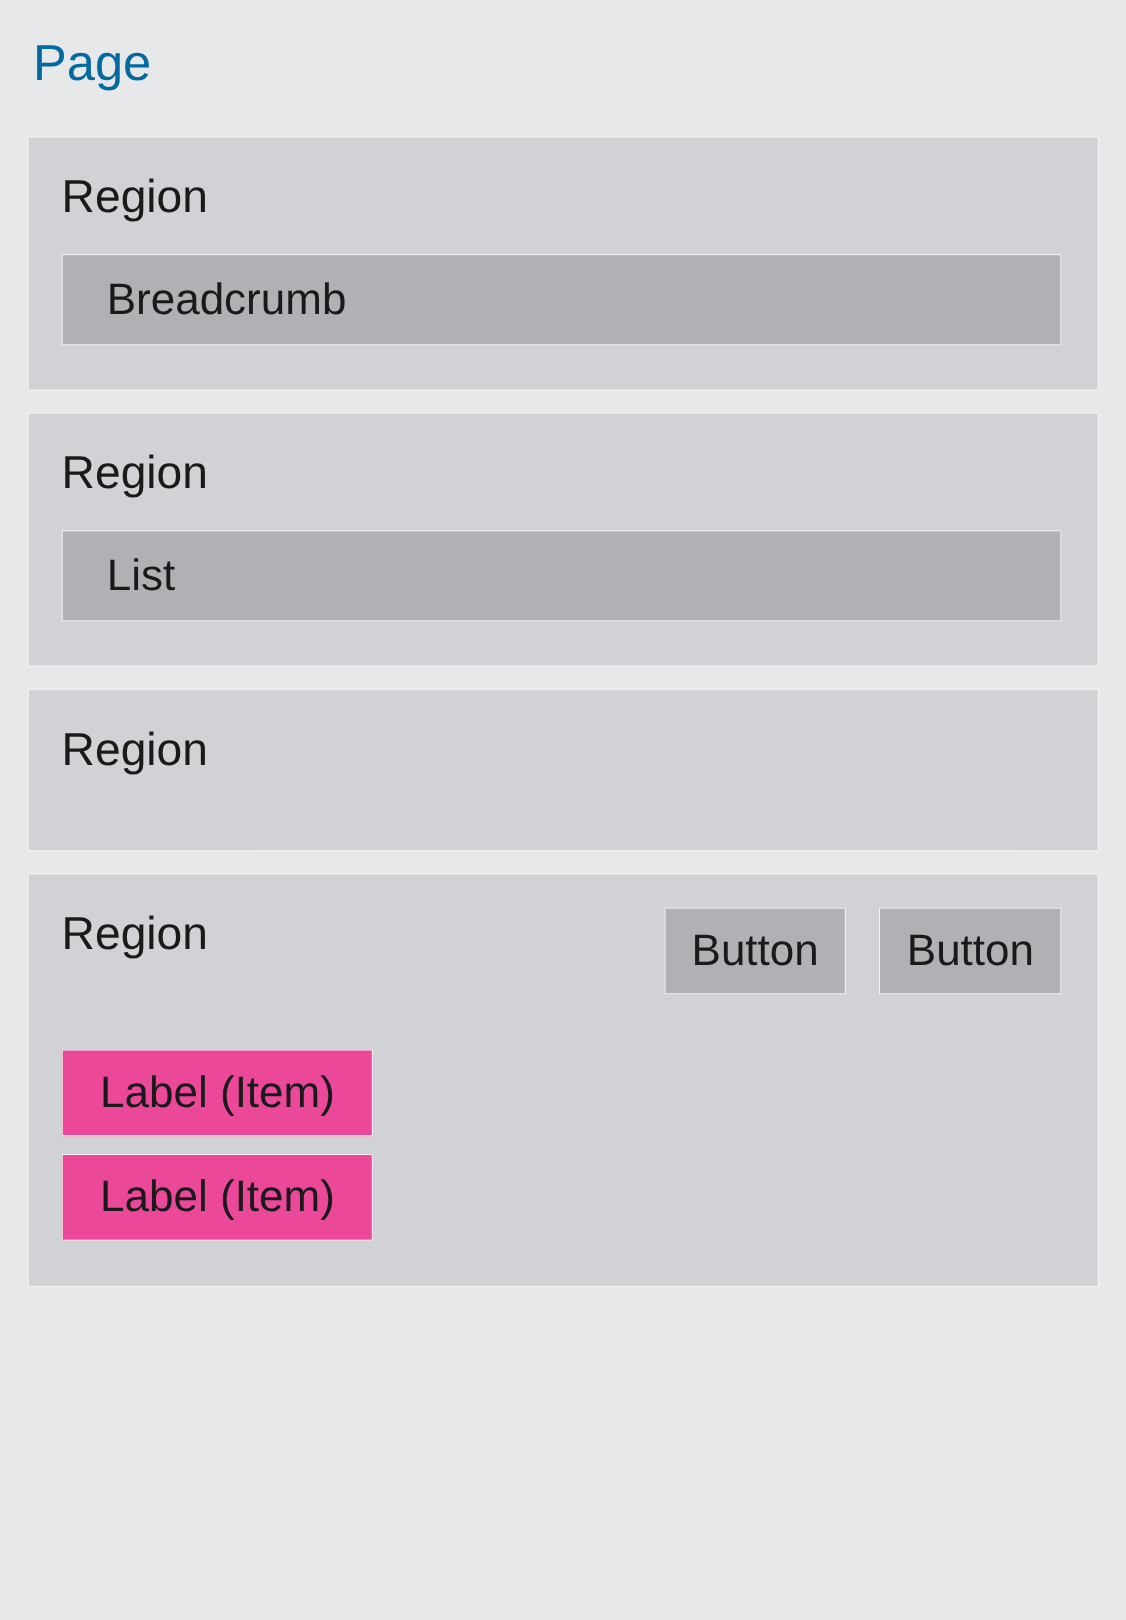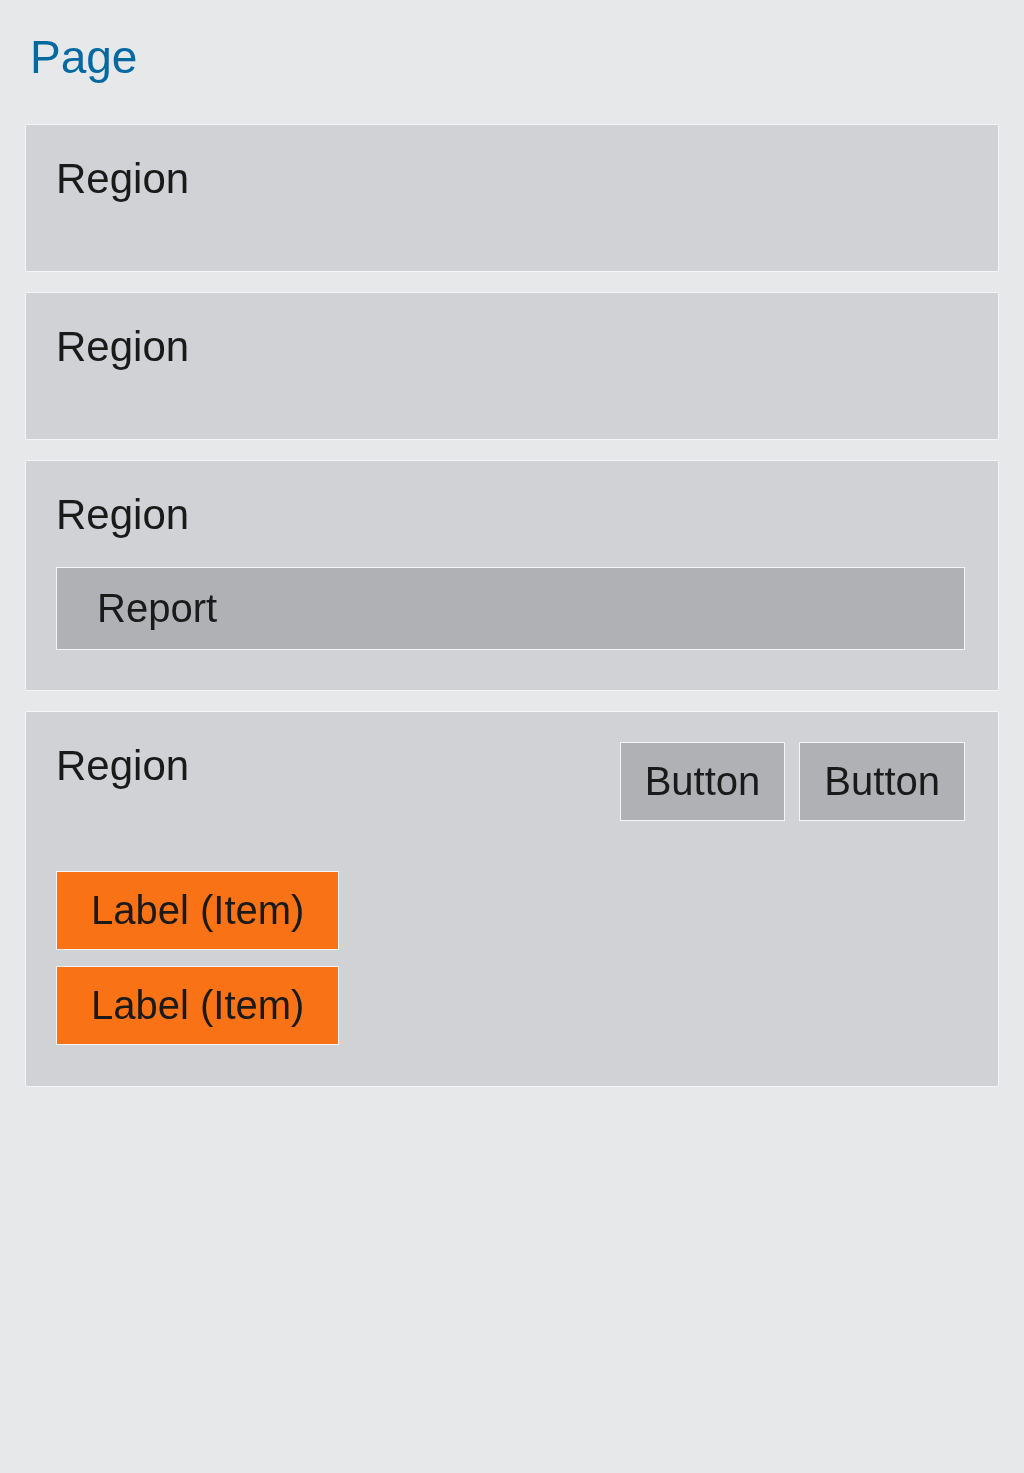--- a/index.html
+++ b/index.html
@@ -46,34 +46,34 @@
     .content-bar {
       background: #b0b1b5;
       border: 1px solid #f5f5f7;
       padding: 18px 40px;
       font-size: 40px;
       font-weight: 400;
       color: #1a1a1a;
     }
     .buttons-row {
       display: flex;
-      gap: 14px;
+      gap: 30px;
     }
     .btn {
       background: #b0b1b5;
       border: 1px solid #f5f5f7;
       padding: 16px 24px;
       font-size: 40px;
       font-weight: 400;
       color: #1a1a1a;
       cursor: pointer;
       font-family: inherit;
     }
     .label-item {
-      background: #f97316;
+      background: #ec4899;
       border: 1px solid #f5f5f7;
       padding: 16px 34px;
       font-size: 40px;
       font-weight: 400;
       color: #1a1a1a;
       display: inline-block;
       margin-bottom: 16px;
     }
     .labels-container {
       display: flex;
@@ -84,29 +84,30 @@
       padding-bottom: 25px;
     }
   </style>
 </head>
 <body>
 
 <div class="page-title">Page</div>
 
 <div class="region">
   <div class="region-title">Region</div>
+  <div class="content-bar">Breadcrumb</div>
 </div>
 
 <div class="region">
   <div class="region-title">Region</div>
+  <div class="content-bar">List</div>
 </div>
 
 <div class="region">
   <div class="region-title">Region</div>
-  <div class="content-bar">Report</div>
 </div>
 
 <div class="region region-last">
   <div class="region-header">
     <div class="region-title">Region</div>
     <div class="buttons-row">
       <button class="btn">Button</button>
       <button class="btn">Button</button>
     </div>
   </div>

